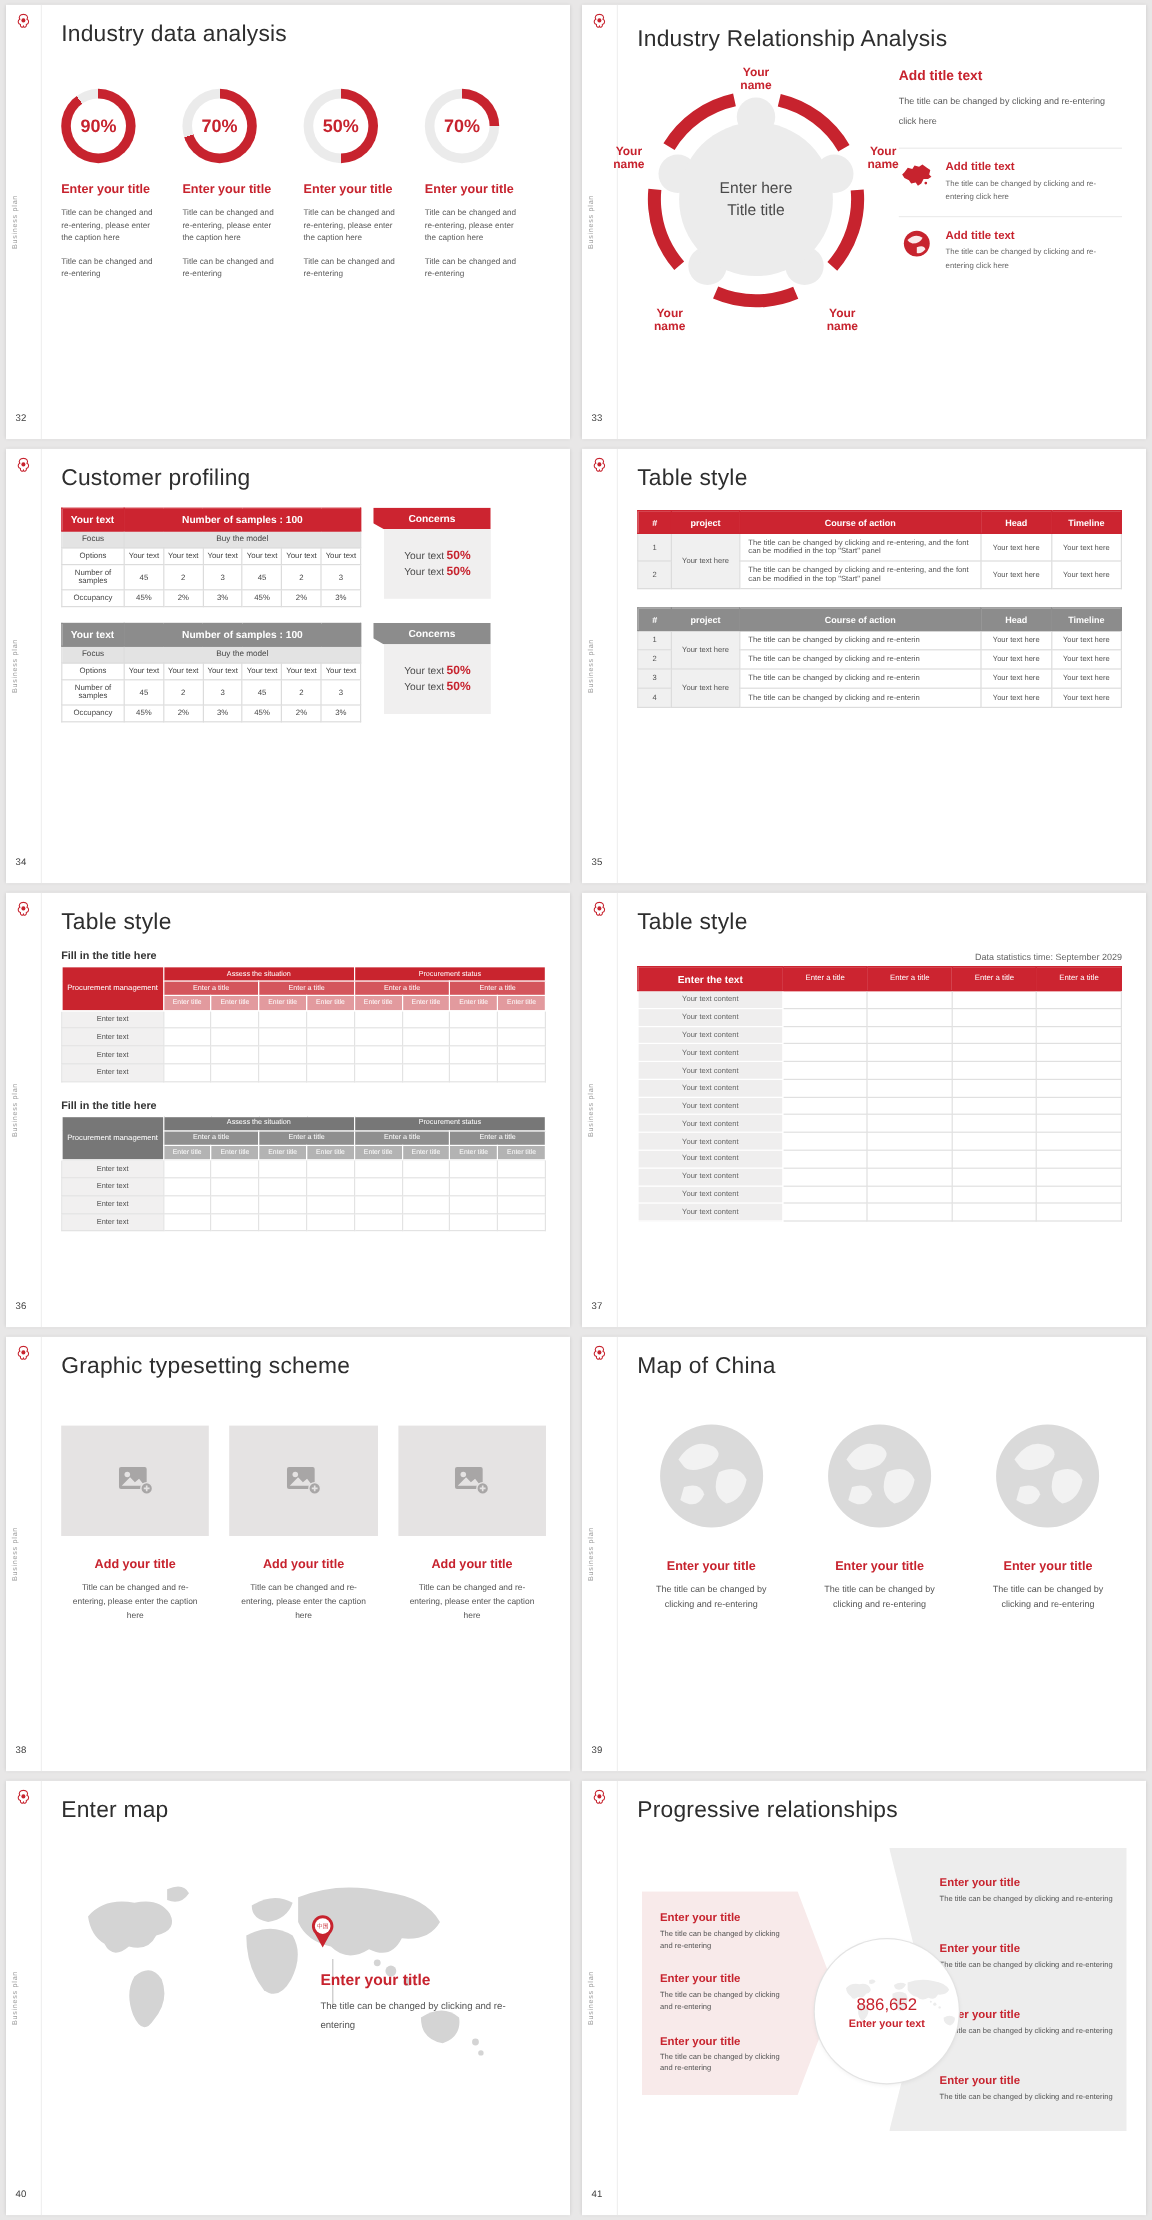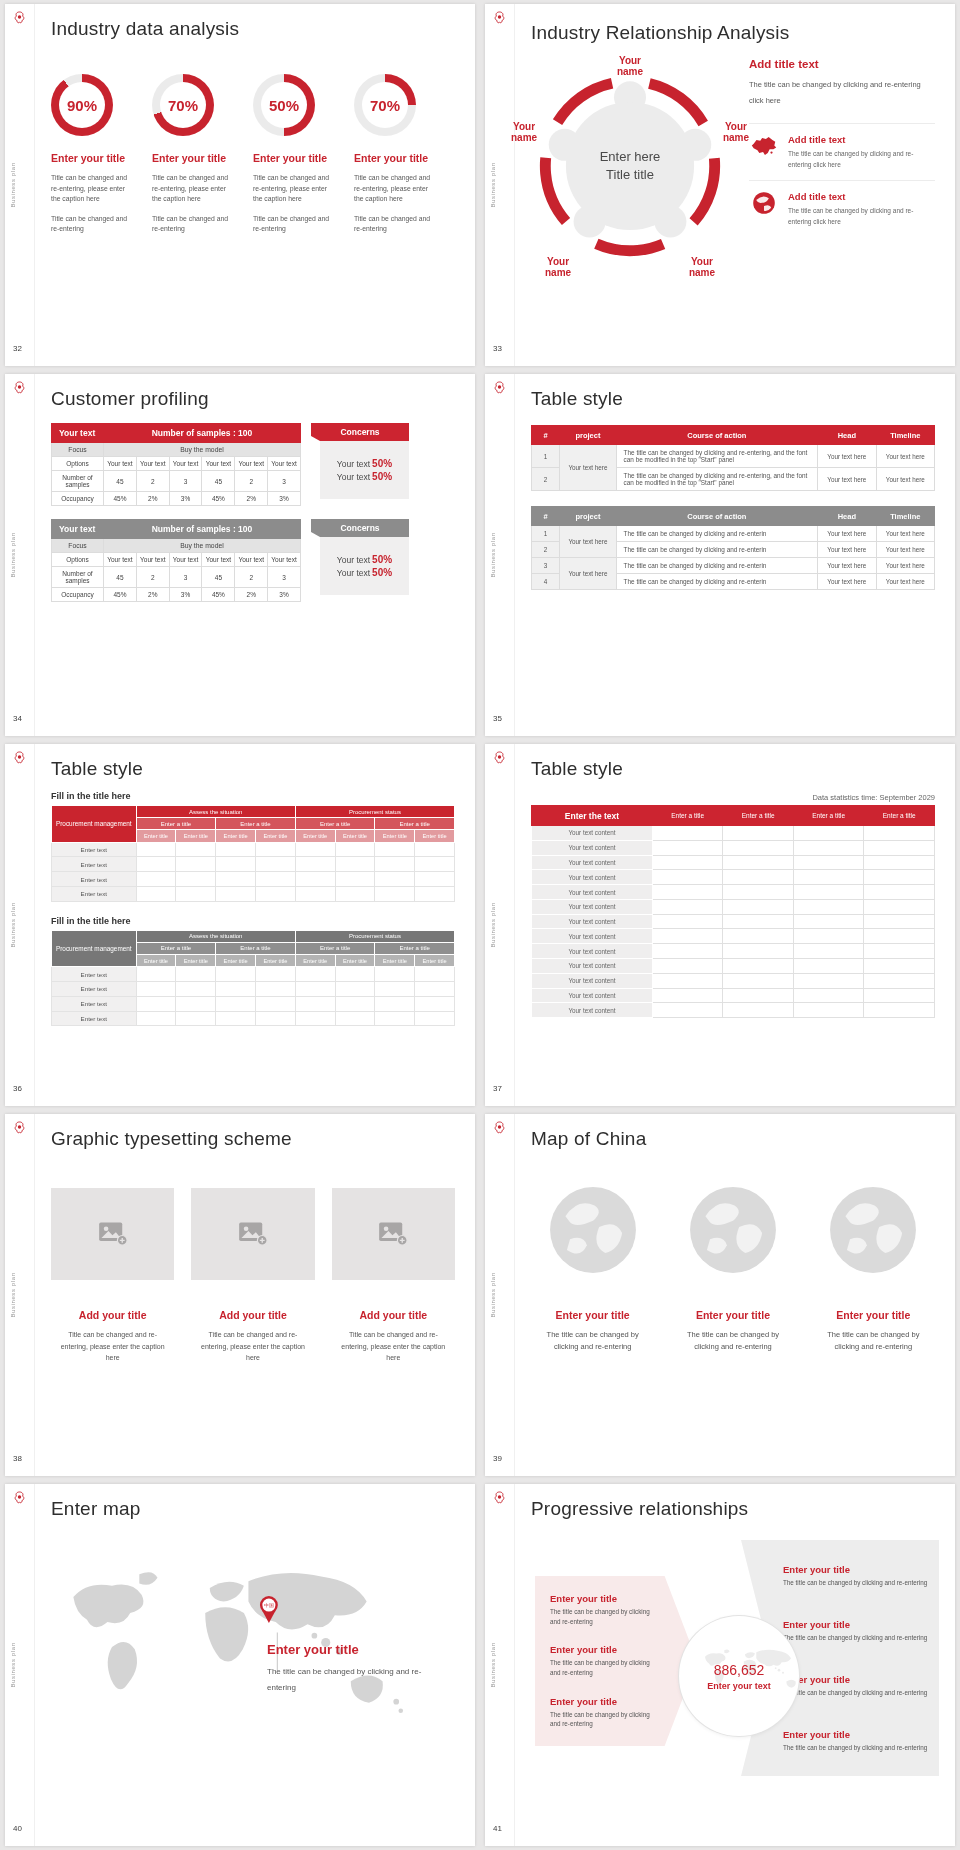--- a/index.html
+++ b/index.html
@@ -77,21 +77,21 @@
   .t37{border-collapse:collapse;width:100%;table-layout:fixed}
   .t37 col.m{width:30%}
   .t37 .main{background:#cc2430;color:#fff;font-size:8.5px;font-weight:700;padding:4.5px;border:1px solid #cc2430}
   .t37 .colh{background:#cc2430;color:#fff;font-size:6.5px;font-weight:400;border:1px solid #cc2430}
   .t37 .lab{background:#efeeee;color:#666;font-size:6.3px;text-align:center;padding:3.4px;border:1px solid #fff}
   .t37 .emp{border:1px solid #e0e0e0}
   
   .trio{display:flex;gap:17px;margin-top:38px}
   .titem{flex:1;text-align:center}
   .phbox{height:92px;background:#e5e3e3;display:flex;align-items:center;justify-content:center}
-  .titem h3{font-size:10.5px;margin-top:29px}
+  .titem h3{font-size:10.5px;margin-top:18px}
   .titem p{font-size:7px;color:#555;line-height:1.65;margin-top:8px;padding:0 4px}
   .c39 .titem p{font-size:7.5px}
   
   .mapwrap{position:relative;margin-top:24px;height:240px}
   .mapwrap svg{position:absolute;left:-10px;top:0}
   .map-text{position:absolute;left:216px;top:98px;width:170px}
   .map-text h3{font-size:13px}
   .map-text p{font-size:8px;color:#555;line-height:2;margin-top:7px}
   
   .prog{position:relative;height:252px;margin-top:8px}

